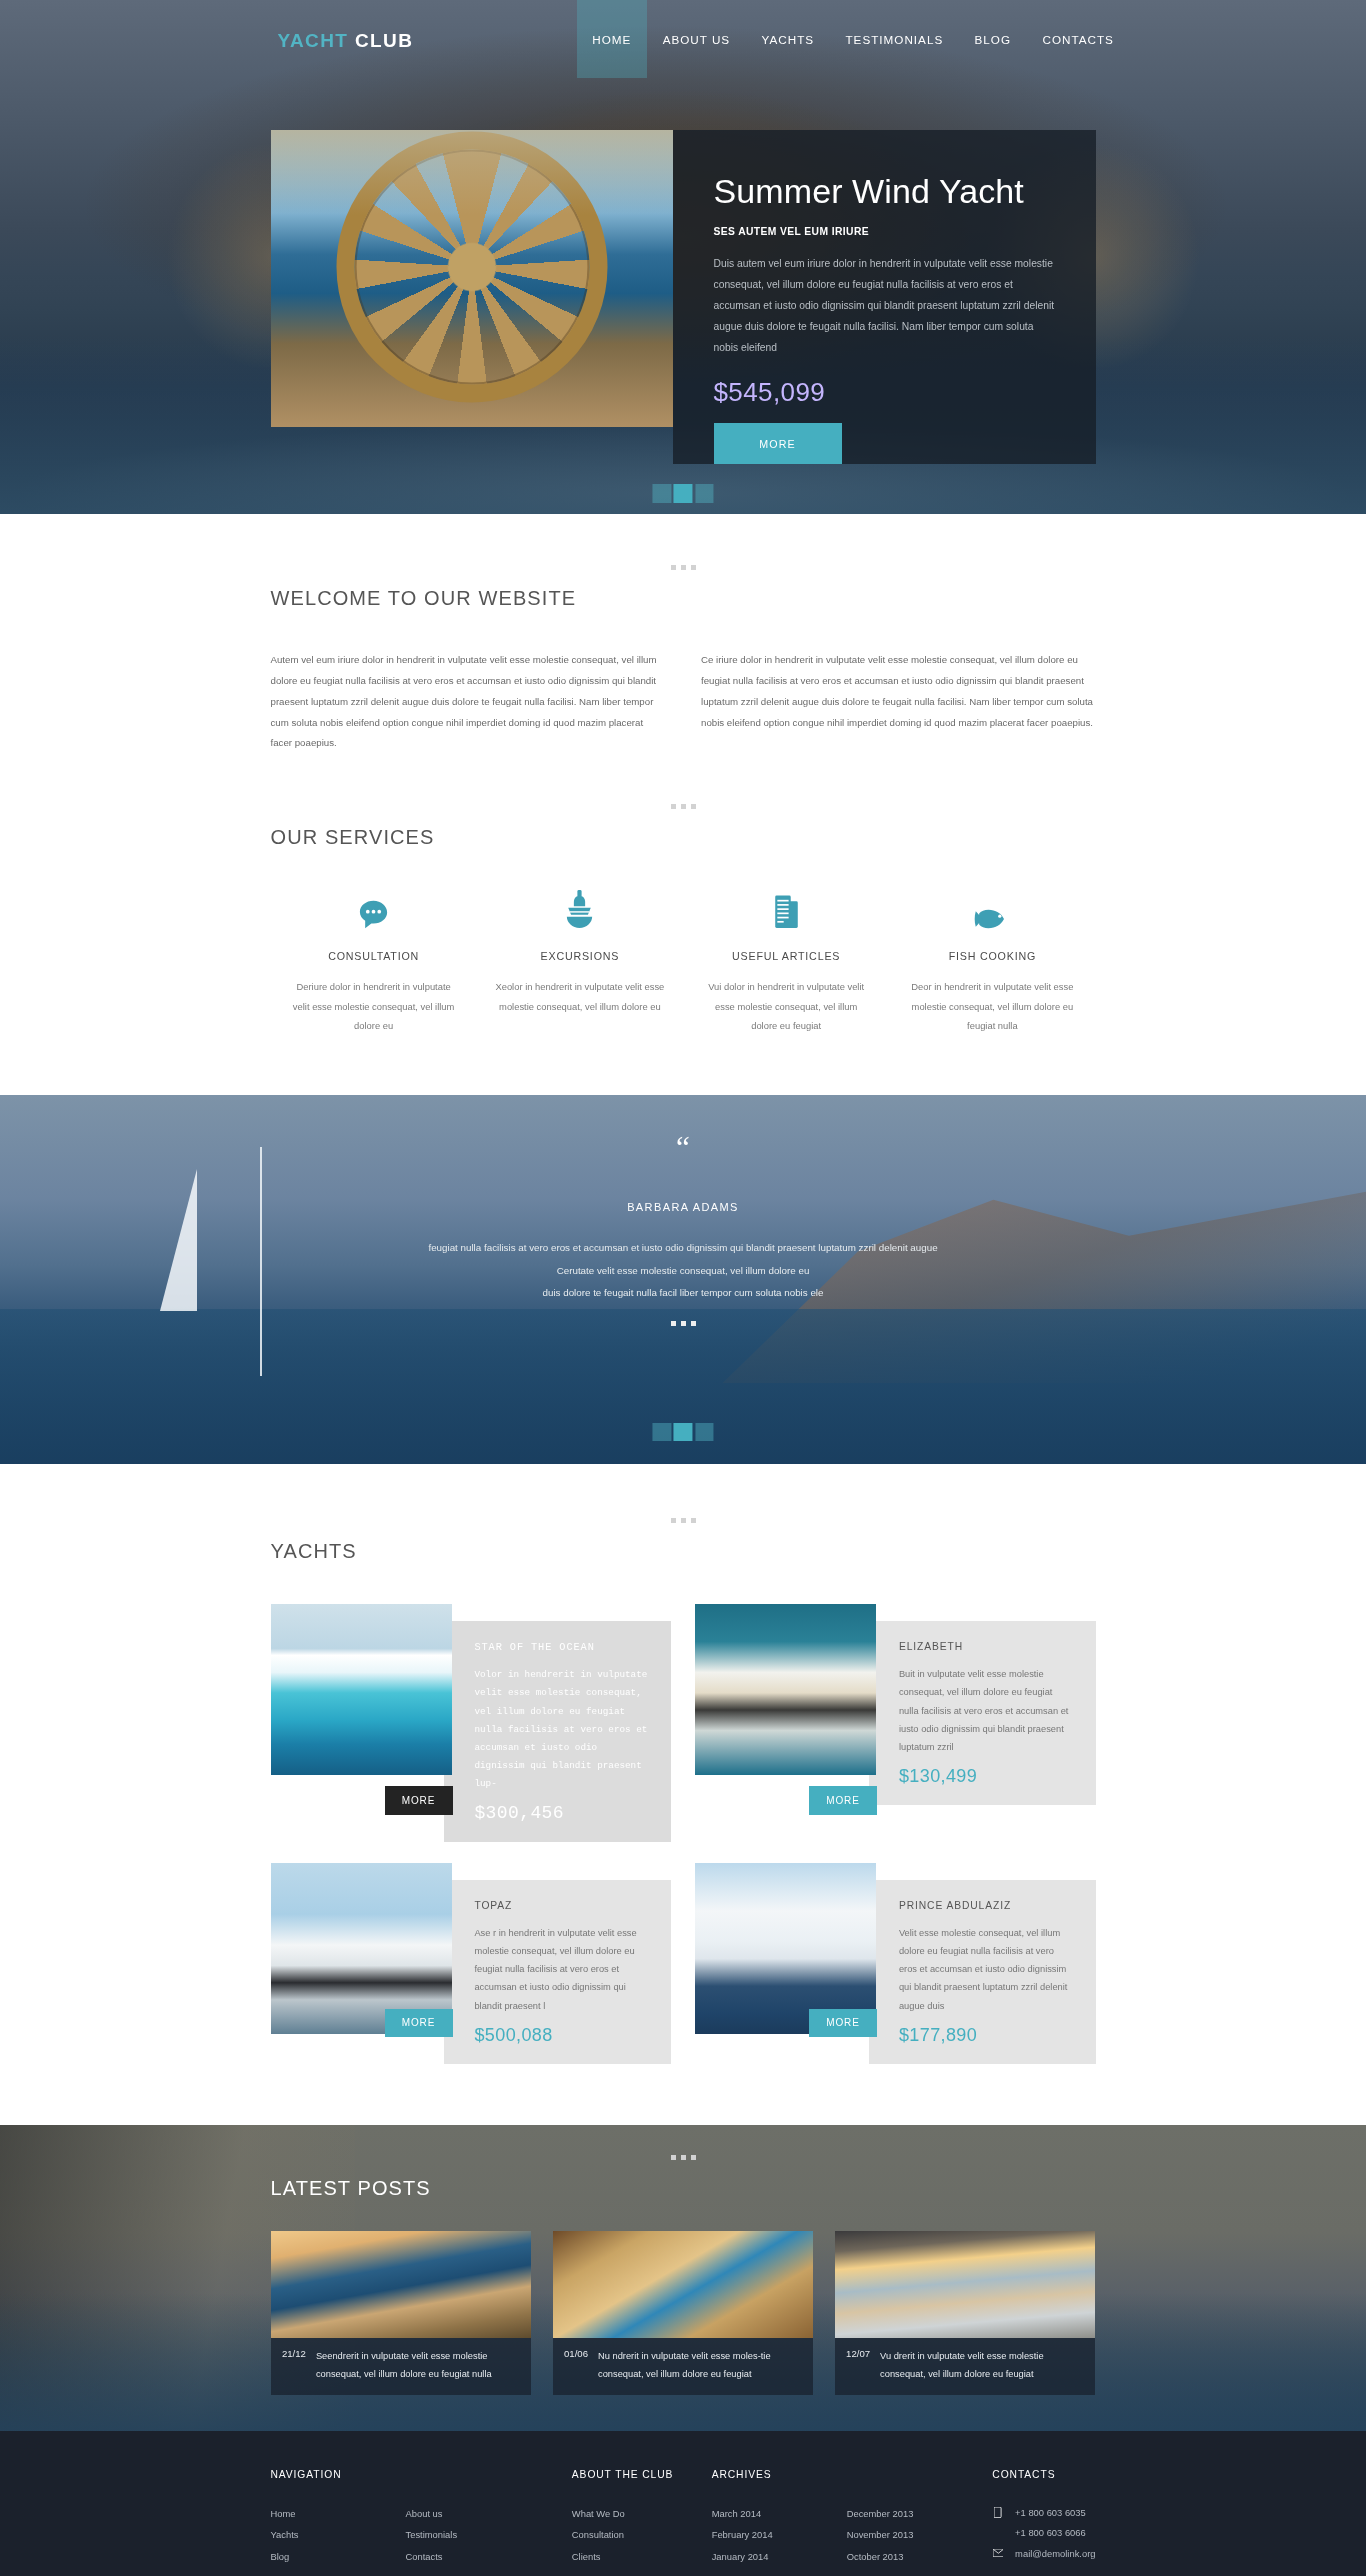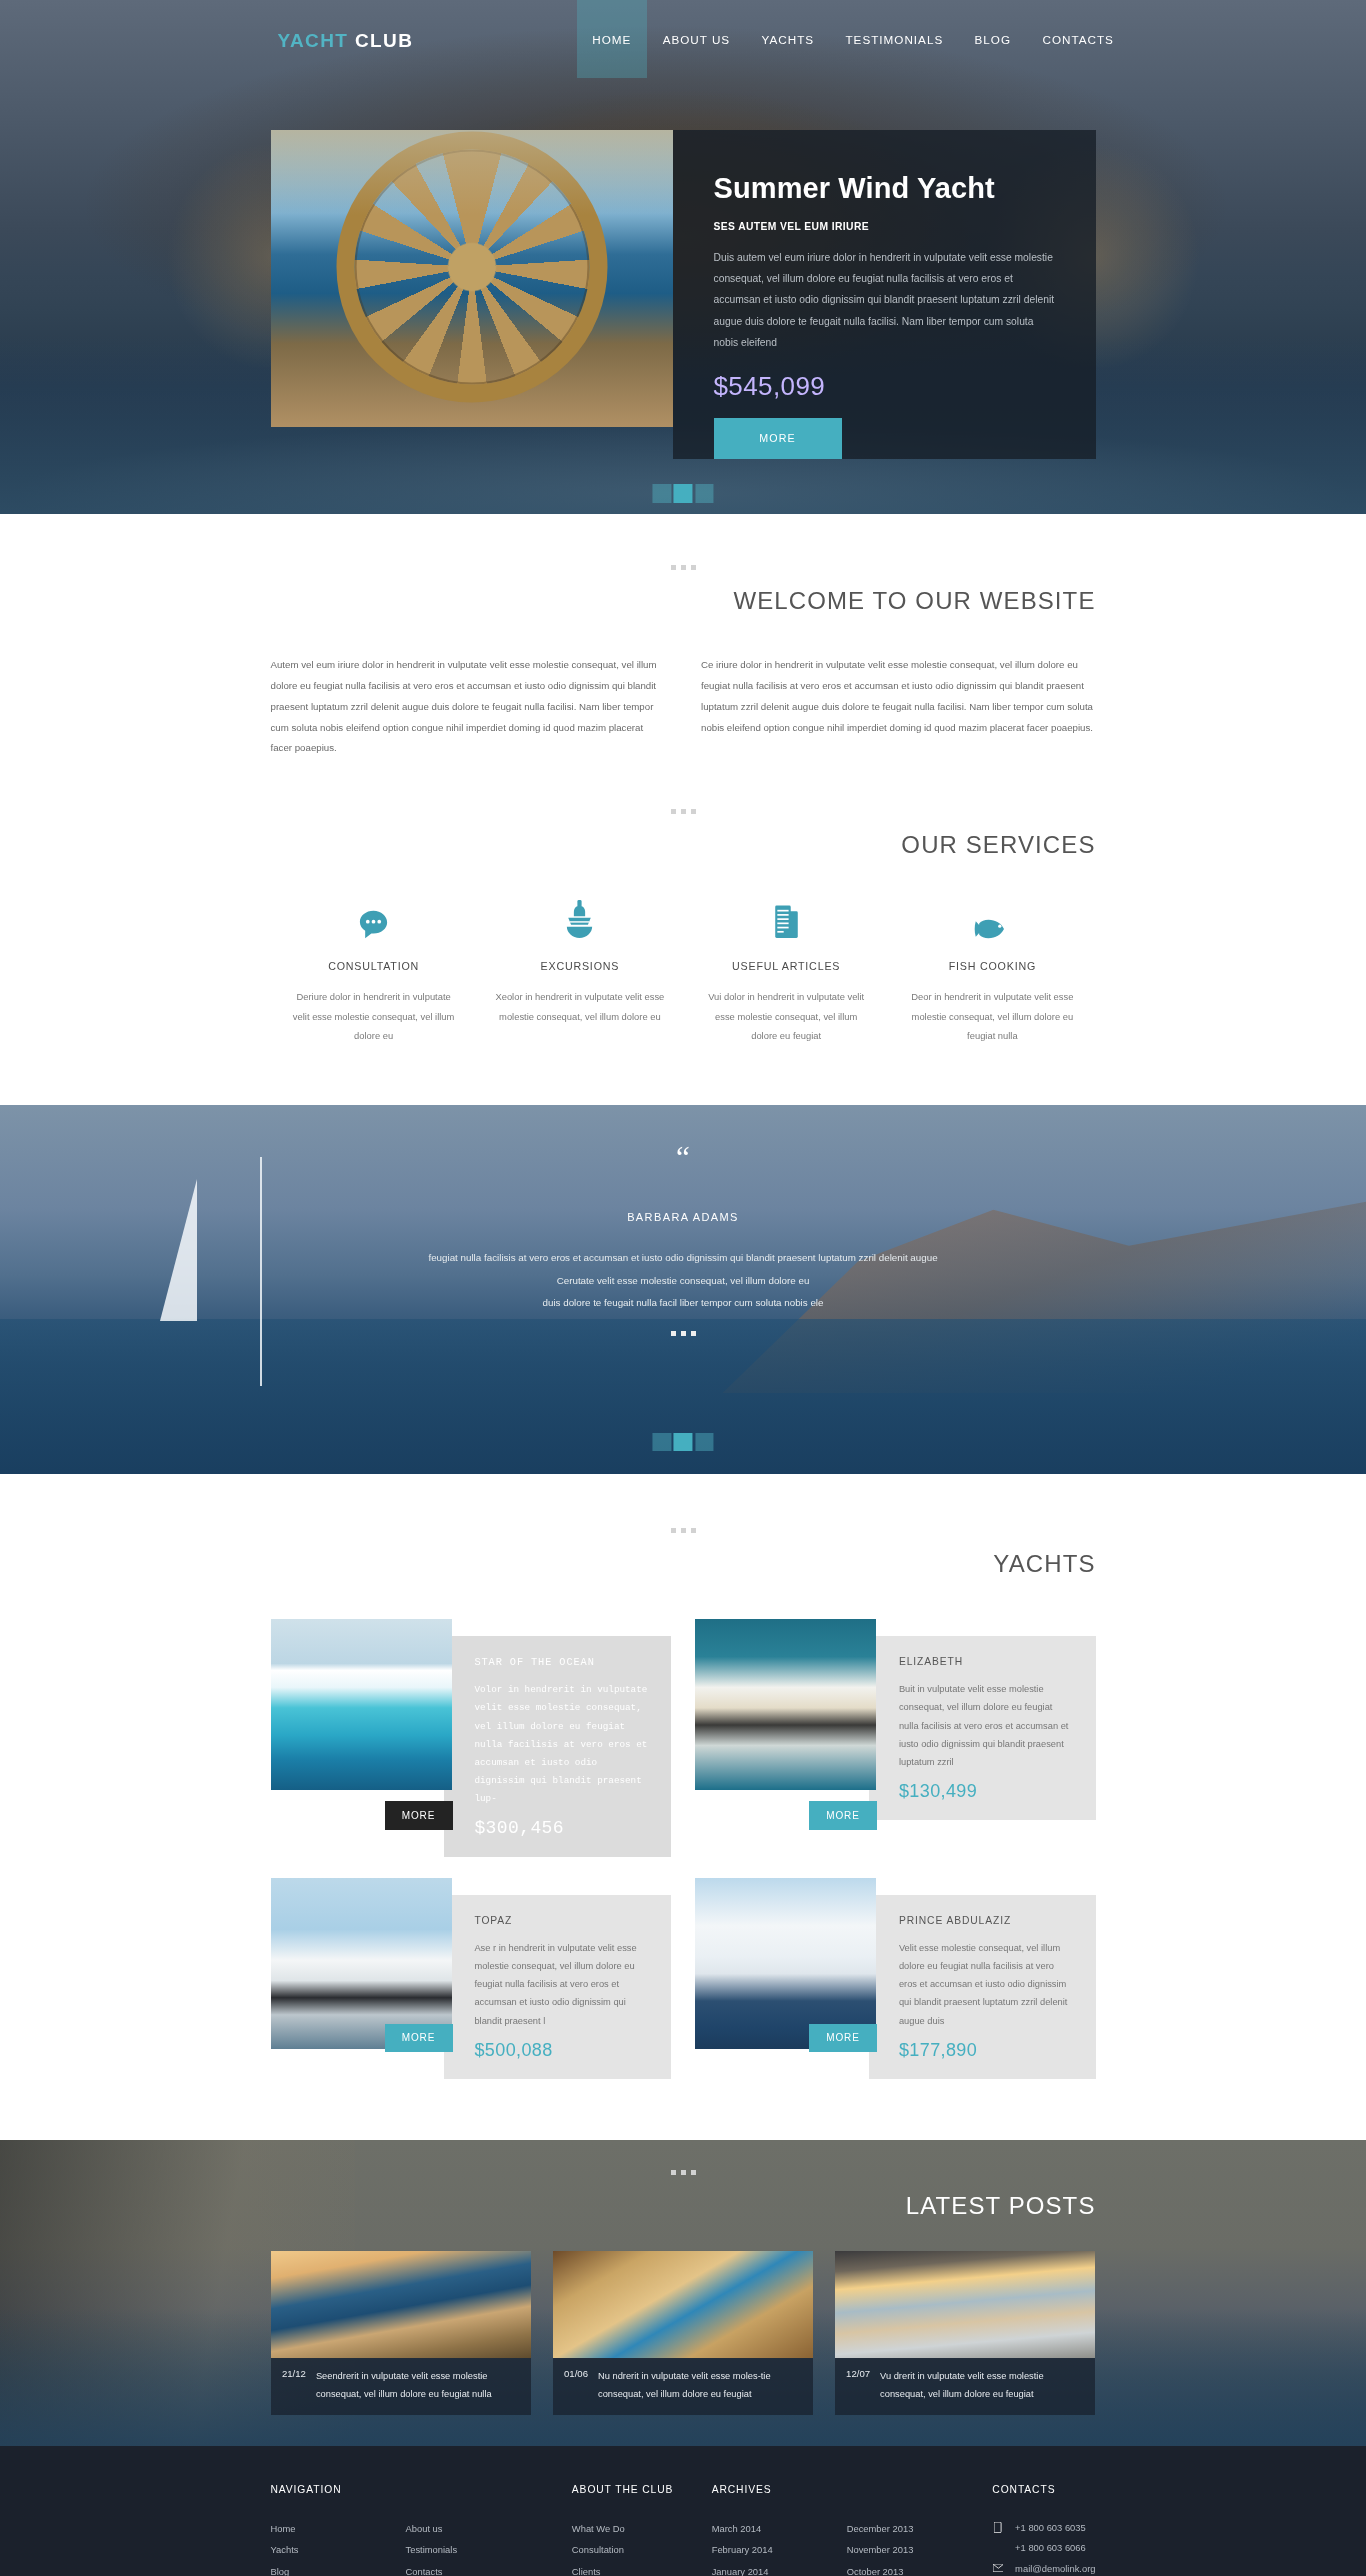--- a/index.html
+++ b/index.html
@@ -89,21 +89,21 @@
   }
   .hero-photo::after{
     content:""; position:absolute; left:0; right:0; top:0; height:85px;
     background:linear-gradient(180deg,rgba(190,175,140,.75),rgba(190,175,140,0));
   }
   .hero-text {
     flex:1; background:rgba(22,30,38,.78);
     padding:43px 39px 0 41px; color:#fff;
   }
   .hero-title {
-    font-size:29px; font-weight:bold; line-height:1.1;
+    font-size:34px; font-weight:normal; line-height:1.1;
     letter-spacing:0.1px; margin-bottom:15.7px;
   }
   .hero-sub {
     font-size:10.3px; font-weight:bold; letter-spacing:0.4px;
     margin-bottom:15.7px; color:#ffffff;
     font-family:"Liberation Sans Narrow","Liberation Sans",sans-serif;
   }
   .hero-desc {
     font-size:10.3px; line-height:2.05; color:#b9bfc5;
     max-width:363px; margin-bottom:18.5px;
@@ -118,21 +118,21 @@
   .pager { position:absolute; left:50%; transform:translateX(-50%); display:flex; gap:2.8px; z-index:25; }
   .pager span { width:18.5px; height:18.5px; background:rgba(82,180,196,.45); cursor:pointer; display:block; }
   .pager span.on { background:#45afc0; }
   .hero-pager { bottom:11.4px; }
 
   
   .sect { width:1366px; }
   .dots3 { display:flex; justify-content:center; gap:5px; }
   .dots3 i { width:5px; height:5px; background:#d2d2d2; display:block; }
   .sec-title {
-    text-align:right; font-size:24px; font-weight:normal; color:#555;
+    text-align:left; font-size:20px; font-weight:normal; color:#555;
     letter-spacing:1.1px; margin-top:17px;
     font-family:"Liberation Sans Narrow","Liberation Sans",sans-serif;
   }
   .sec-title.light { color:#fff; }
 
   
   .welcome { padding:51px 0 0; background:#fff; }
   .welcome-cols { display:flex; gap:36px; margin-top:40px; }
   .welcome-cols p {
     flex:1; font-size:9.7px; line-height:2.15; color:#6a6a6a;

